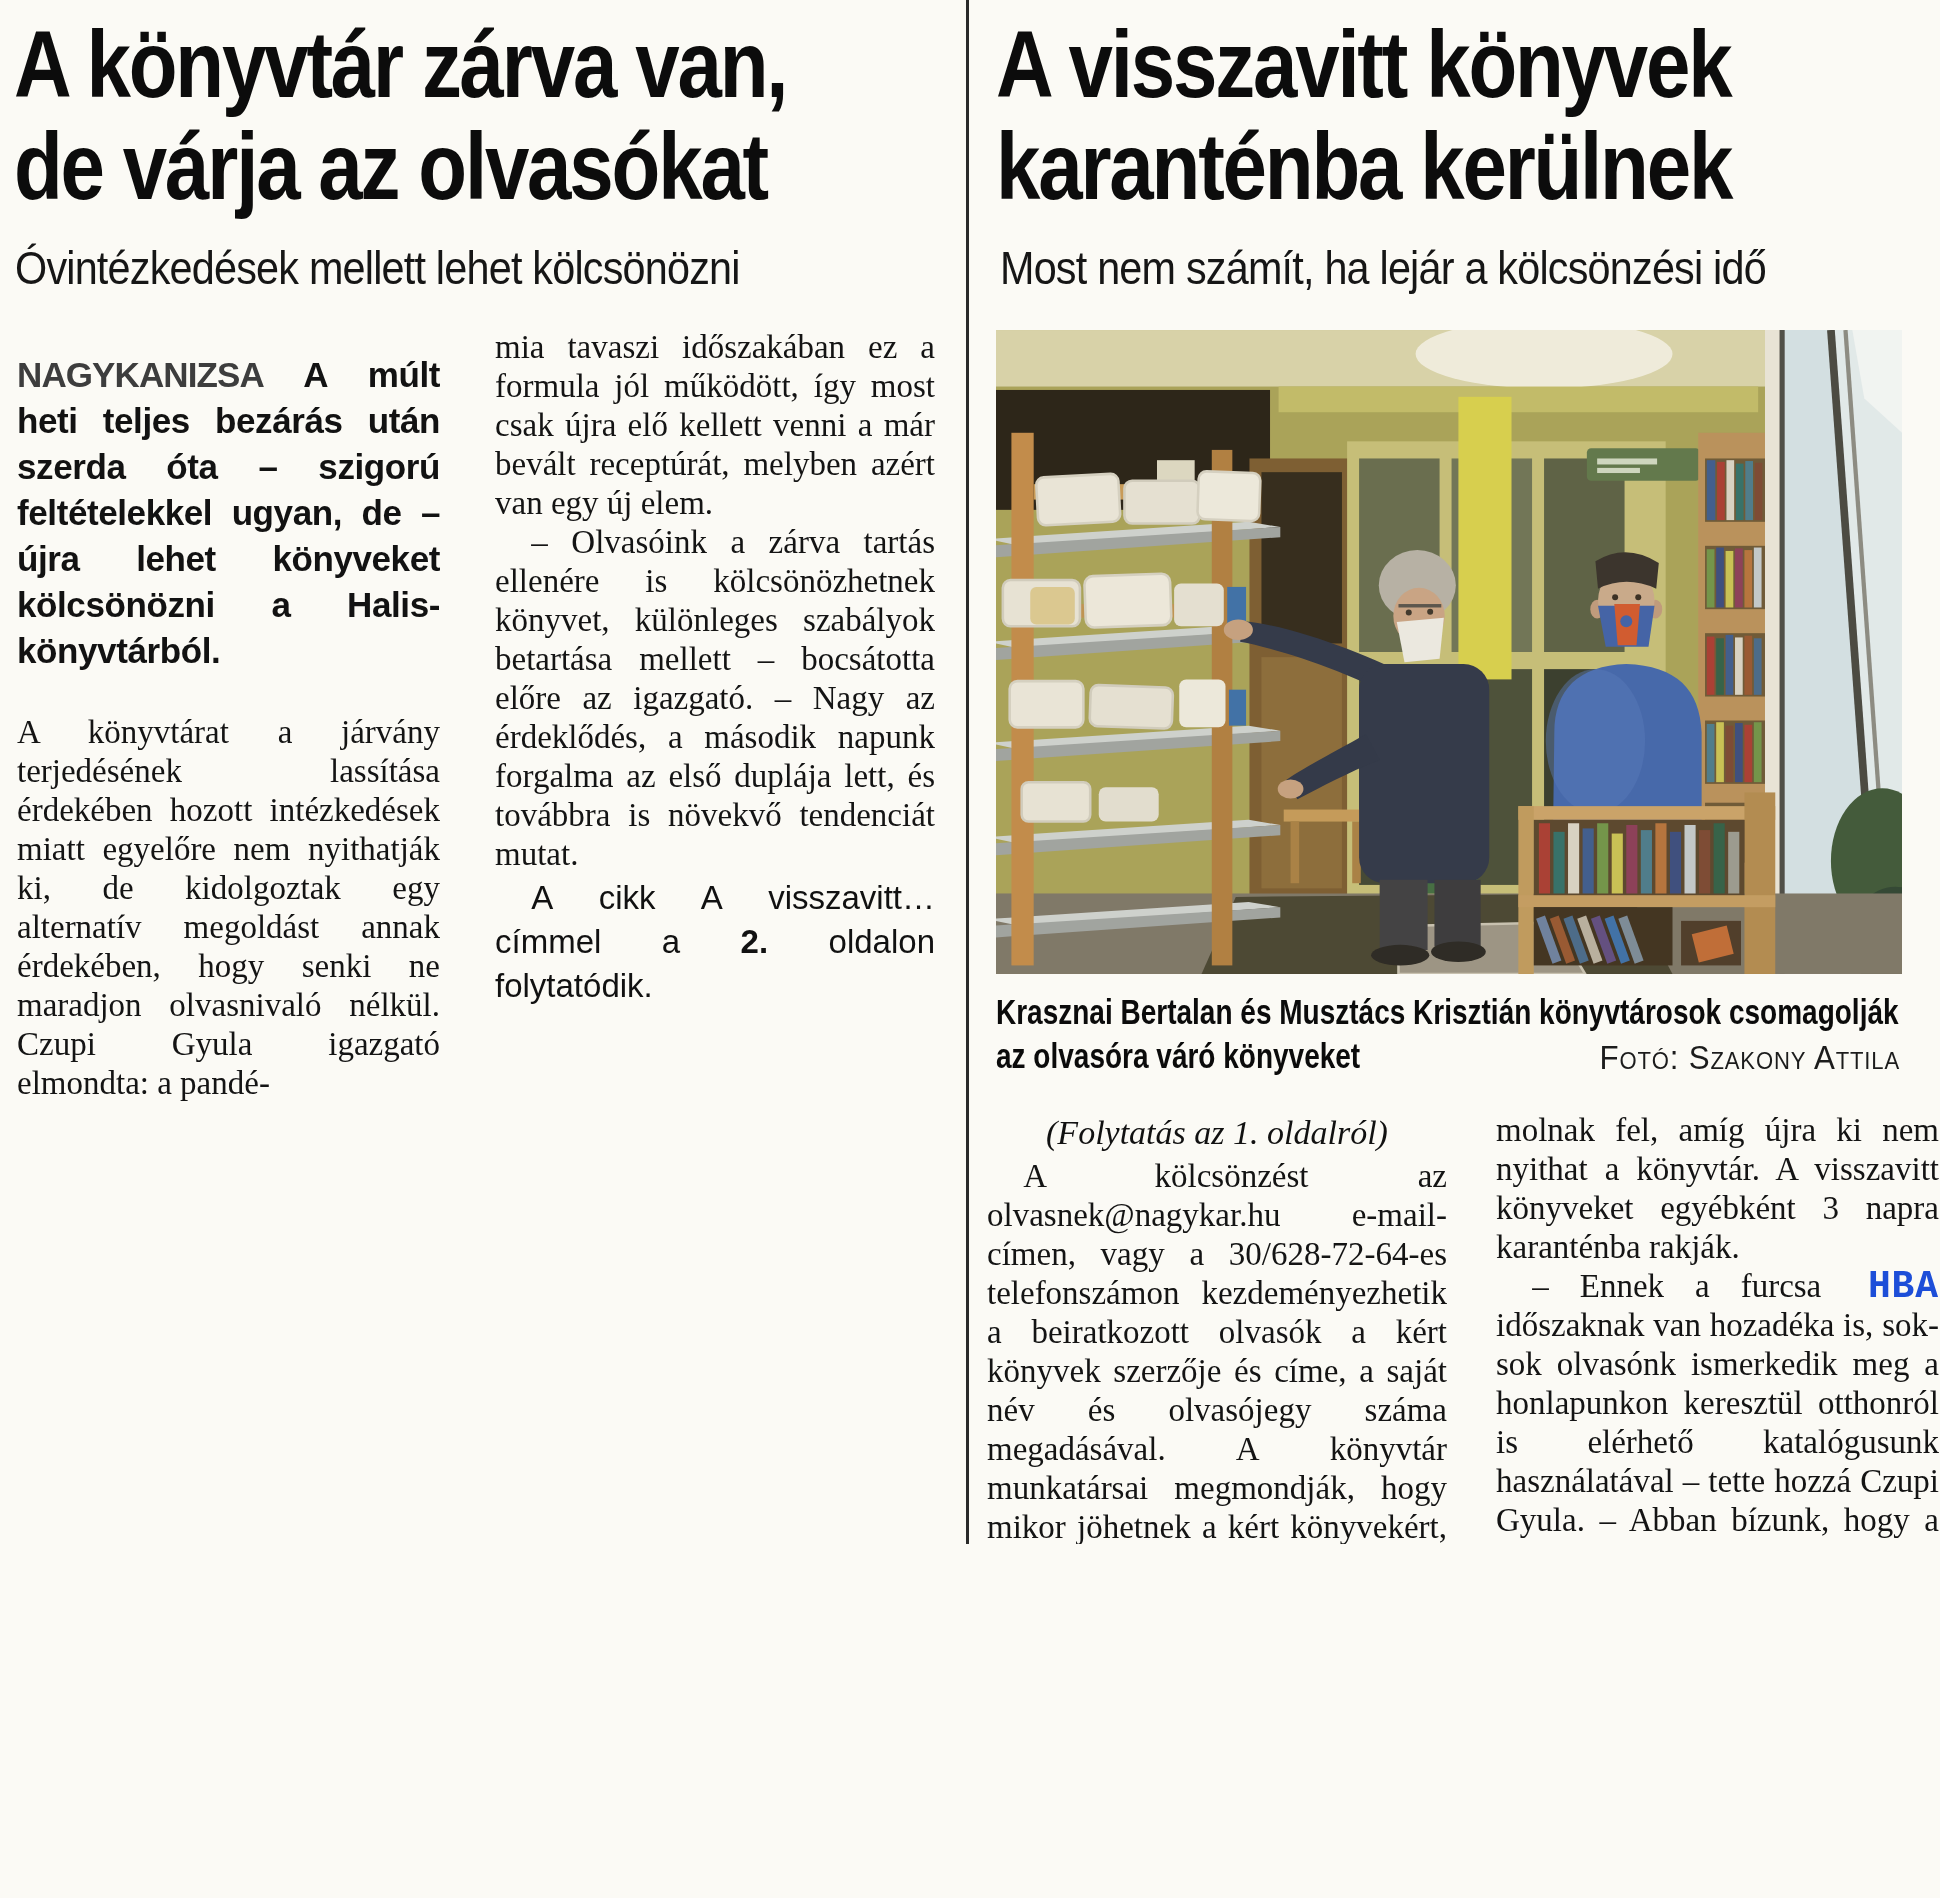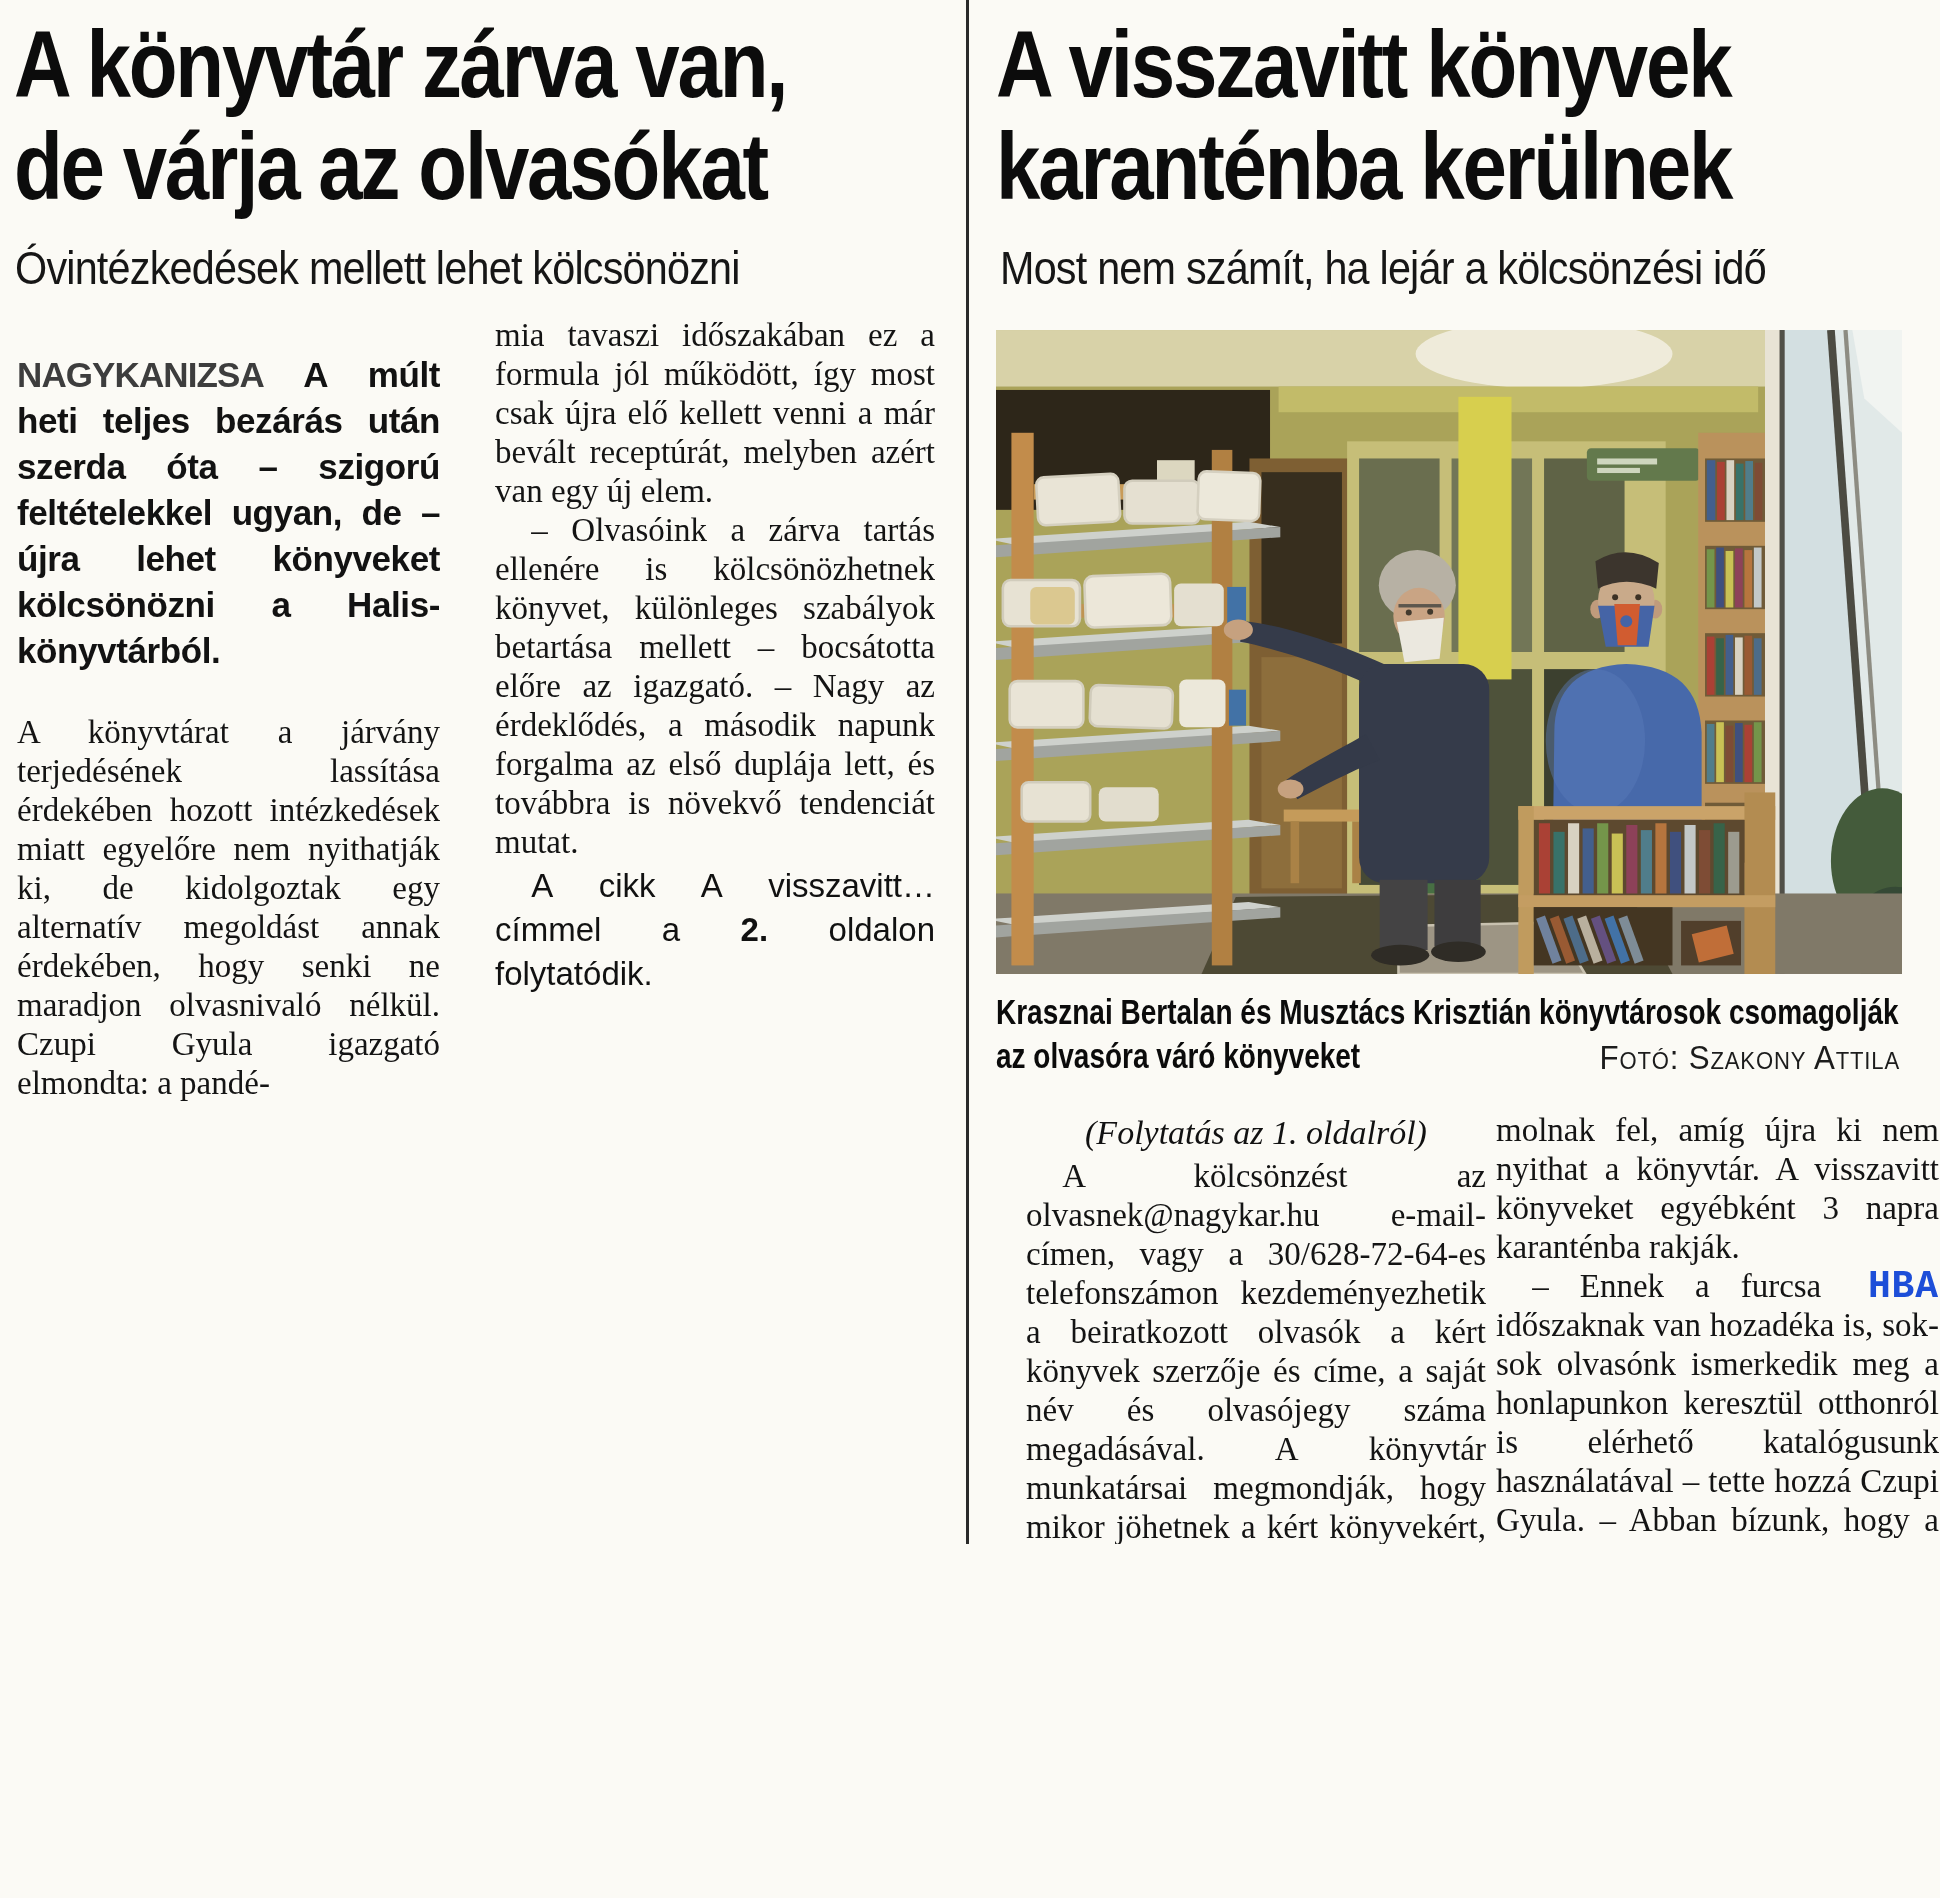--- a/index.html
+++ b/index.html
@@ -27,22 +27,22 @@
   .indent{text-indent:1.1em;}
   .lead{font-size:35px;line-height:46px;font-weight:700;letter-spacing:-0.4px;color:#121212;}
   .loc{color:#3d3d3d;letter-spacing:-0.9px;}
   .after-lead{margin-top:39px !important;}
   .closing{font-family:"Liberation Sans",sans-serif;font-size:33px;line-height:44px;
            font-weight:400;text-indent:1.1em;margin-top:1.7px !important;}
   .closing b{font-weight:700;}
   .note{font-family:"Liberation Serif",serif;font-style:italic;font-size:34px;line-height:43px;
         text-align:center;margin:0 0 3.4px 0 !important;text-indent:0;}
   .col-l1{left:17px;top:352px;width:423px;}
-  .col-l2{left:495px;top:316px;width:440px;}
-  .col-r1{left:1026px;top:1111px;width:460px;}
+  .col-l2{left:495px;top:328px;width:440px;}
+  .col-r1{left:987px;top:1111px;width:460px;}
   .col-r2{left:1496px;top:1111px;width:443px;}
   .hba{float:right;font-family:Liberation Mono, monospace;font-weight:700;font-size:38px;
        color:#1d4ed8;letter-spacing:0.9px;margin-left:10.3px;}
 
   
   .photo{position:absolute;left:996px;top:330px;width:906px;height:644px;overflow:hidden;
          background:#a8a257;}
   .photo svg{display:block;}
 
   

